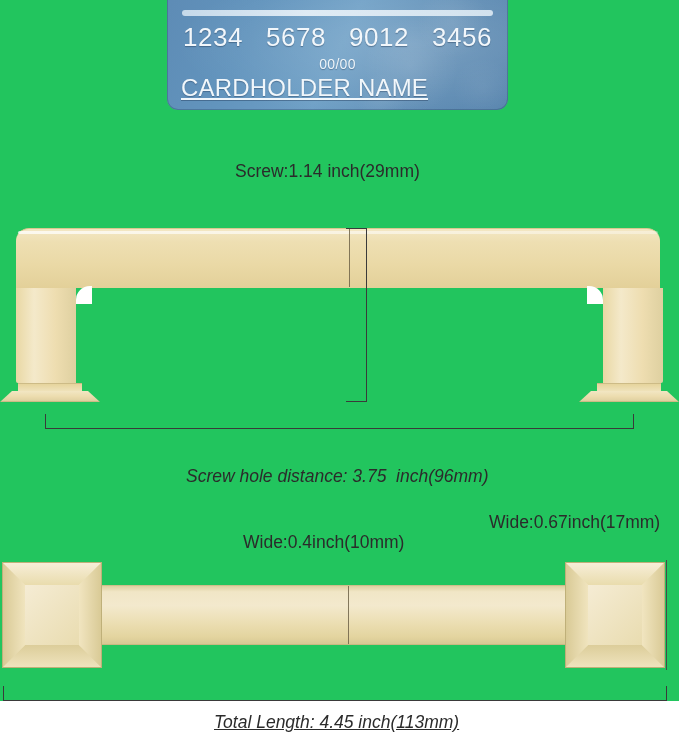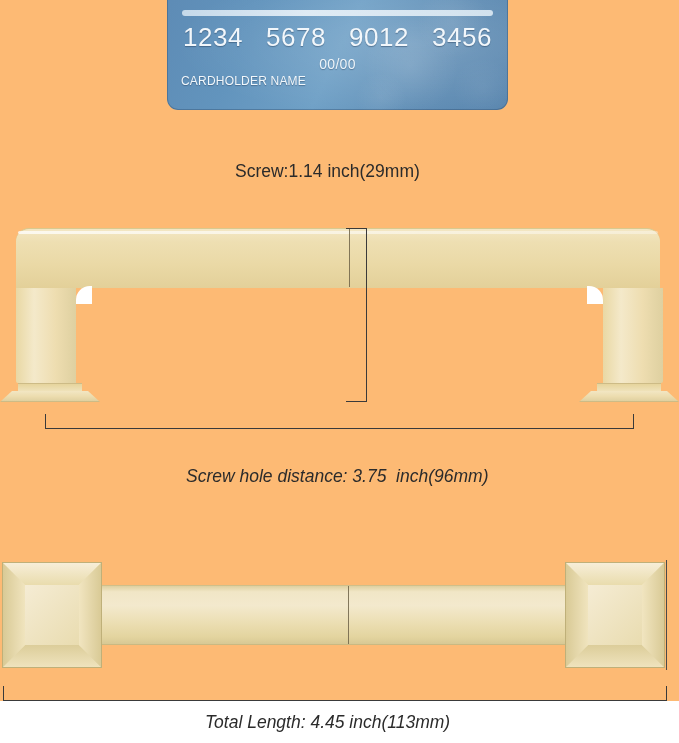--- a/index.html
+++ b/index.html
@@ -5,21 +5,21 @@
   * { box-sizing: border-box; margin: 0; padding: 0; }
   html, body {
     width: 679px; height: 743px;
     background: #ffffff;
     font-family: "Liberation Sans", sans-serif;
     overflow: hidden;
   }
   #stage {
     position: relative;
     width: 679px; height: 701px;
-    background: #fdba74;
+    background: #22c55e;
   }
 
   
   .card {
     position: absolute;
     left: 167px; top: -38px;
     width: 341px; height: 148px;
     border-radius: 11px;
     background:
       radial-gradient(ellipse 120% 90% at 72% 55%, rgba(255,255,255,0.16) 0%, rgba(255,255,255,0) 58%),
@@ -59,23 +59,24 @@
     text-align: center;
     color: #eef5fa;
     font-size: 14px;
     letter-spacing: .3px;
     text-shadow: 0 1px 1px rgba(30,55,85,0.40);
   }
   .card .holder {
     position: absolute;
     left: 14px; top: 112px;
     color: #f1f7fb;
-    font-size: 12px;
+    font-size: 24px;
     letter-spacing: .2px;
     text-shadow: 0 1px 1px rgba(30,55,85,0.42);
+    text-decoration: underline;
   }
 
   
   .label {
     position: absolute;
     color: #2b2b2b;
     font-size: 17.5px;
     white-space: pre;
     line-height: 1;
   }
@@ -255,20 +256,22 @@
     <div class="dim-v" style="left:346px; top:401px; width:21px; height:1px;"></div>
     <div class="dim-v" style="left:346px; top:228px; width:21px; height:1px;"></div>
 
     <div class="dim-h" style="left:45px; top:428px; width:589px; height:1px;"></div>
     <div class="dim-h" style="left:45px; top:414px; width:1px; height:15px;"></div>
     <div class="dim-h" style="left:633px; top:414px; width:1px; height:15px;"></div>
   </div>
 
   <div class="label italic" style="left:186px; top:468px;">Screw hole distance: 3.75  inch(96mm)</div>
 
+  <div class="label" style="left:489px; top:514px;">Wide:0.67inch(17mm)</div>
+  <div class="label" style="left:243px; top:534px;">Wide:0.4inch(10mm)</div>
 
   <div class="fv">
     <div class="sv-bar"></div>
     <div class="sv-bar-seam"></div>
 
     <div class="sv-plate left">
       <div class="bev-t"></div>
       <div class="bev-b"></div>
       <div class="bev-l"></div>
       <div class="bev-r"></div>
@@ -283,15 +286,15 @@
       <div class="face"></div>
     </div>
 
     <div class="sv-endline" style="left:666px; top:560px; width:1px; height:110px;"></div>
 
     <div class="dim-h" style="left:3px; top:700px; width:664px; height:1px;"></div>
     <div class="dim-h" style="left:3px; top:686px; width:1px; height:15px;"></div>
     <div class="dim-h" style="left:666px; top:686px; width:1px; height:15px;"></div>
   </div>
 
-  <div class="label italic" style="left:205px; top:714px;">Total Length: 4.45 inch(113mm)</div>
+  <div class="label italic" style="left:214px; top:714px;text-decoration:underline;">Total Length: 4.45 inch(113mm)</div>
 
 </div>
 
 </body></html>

